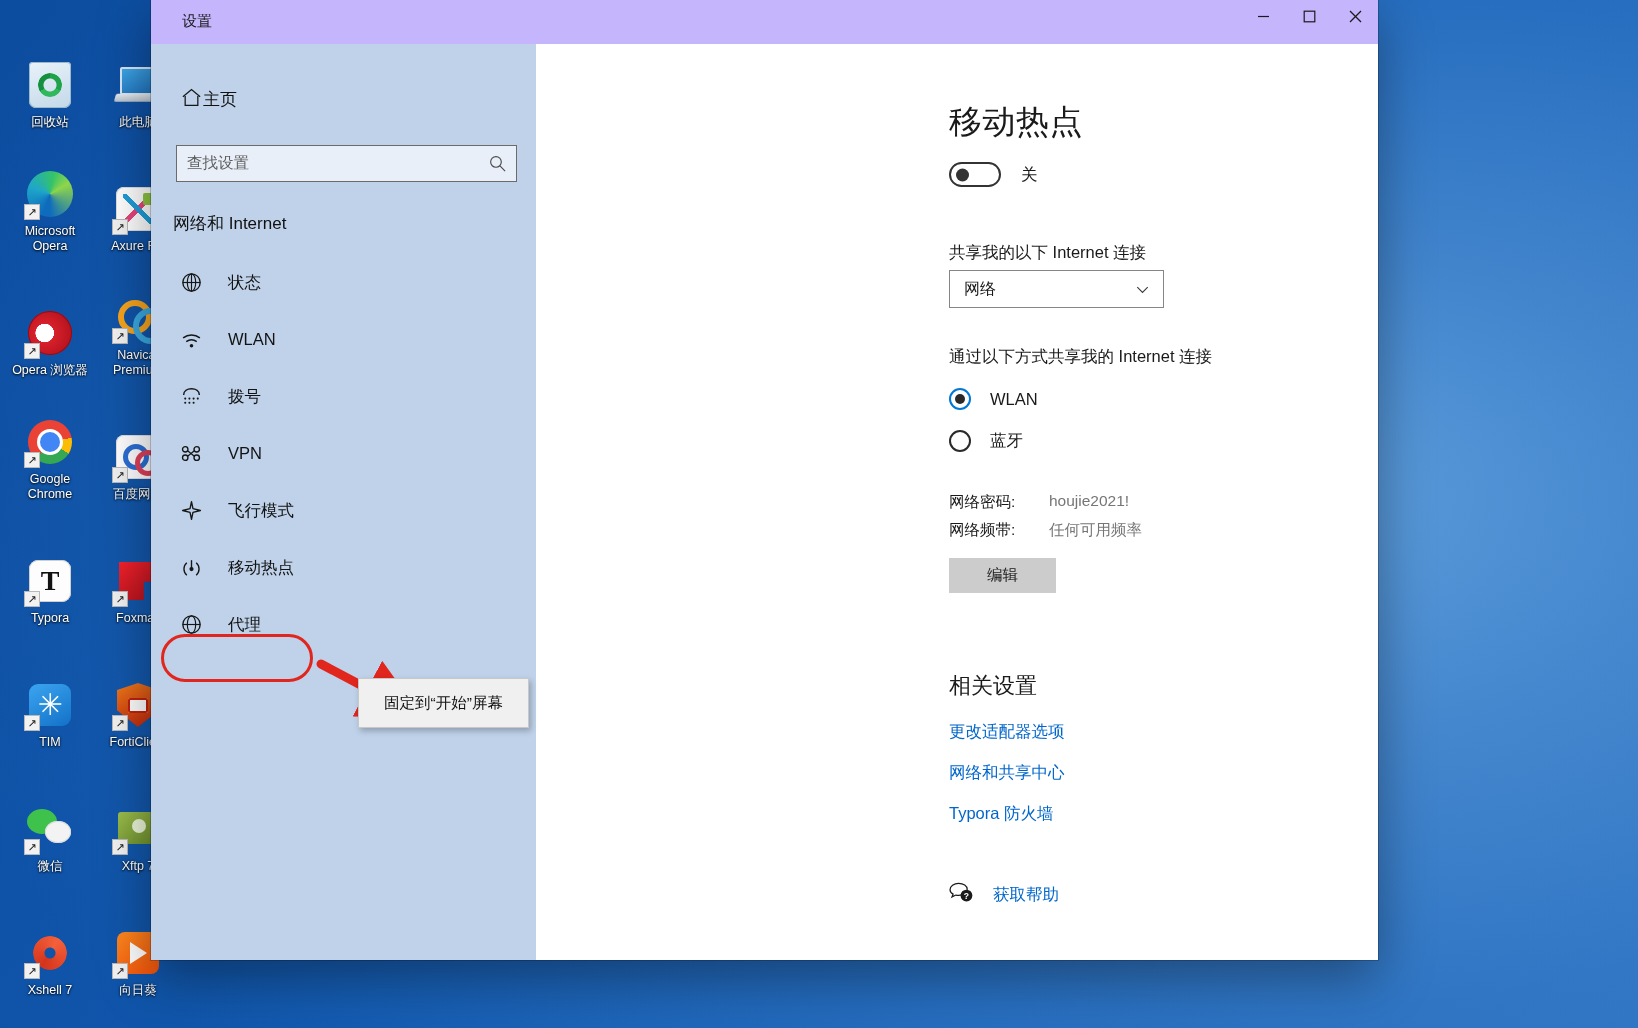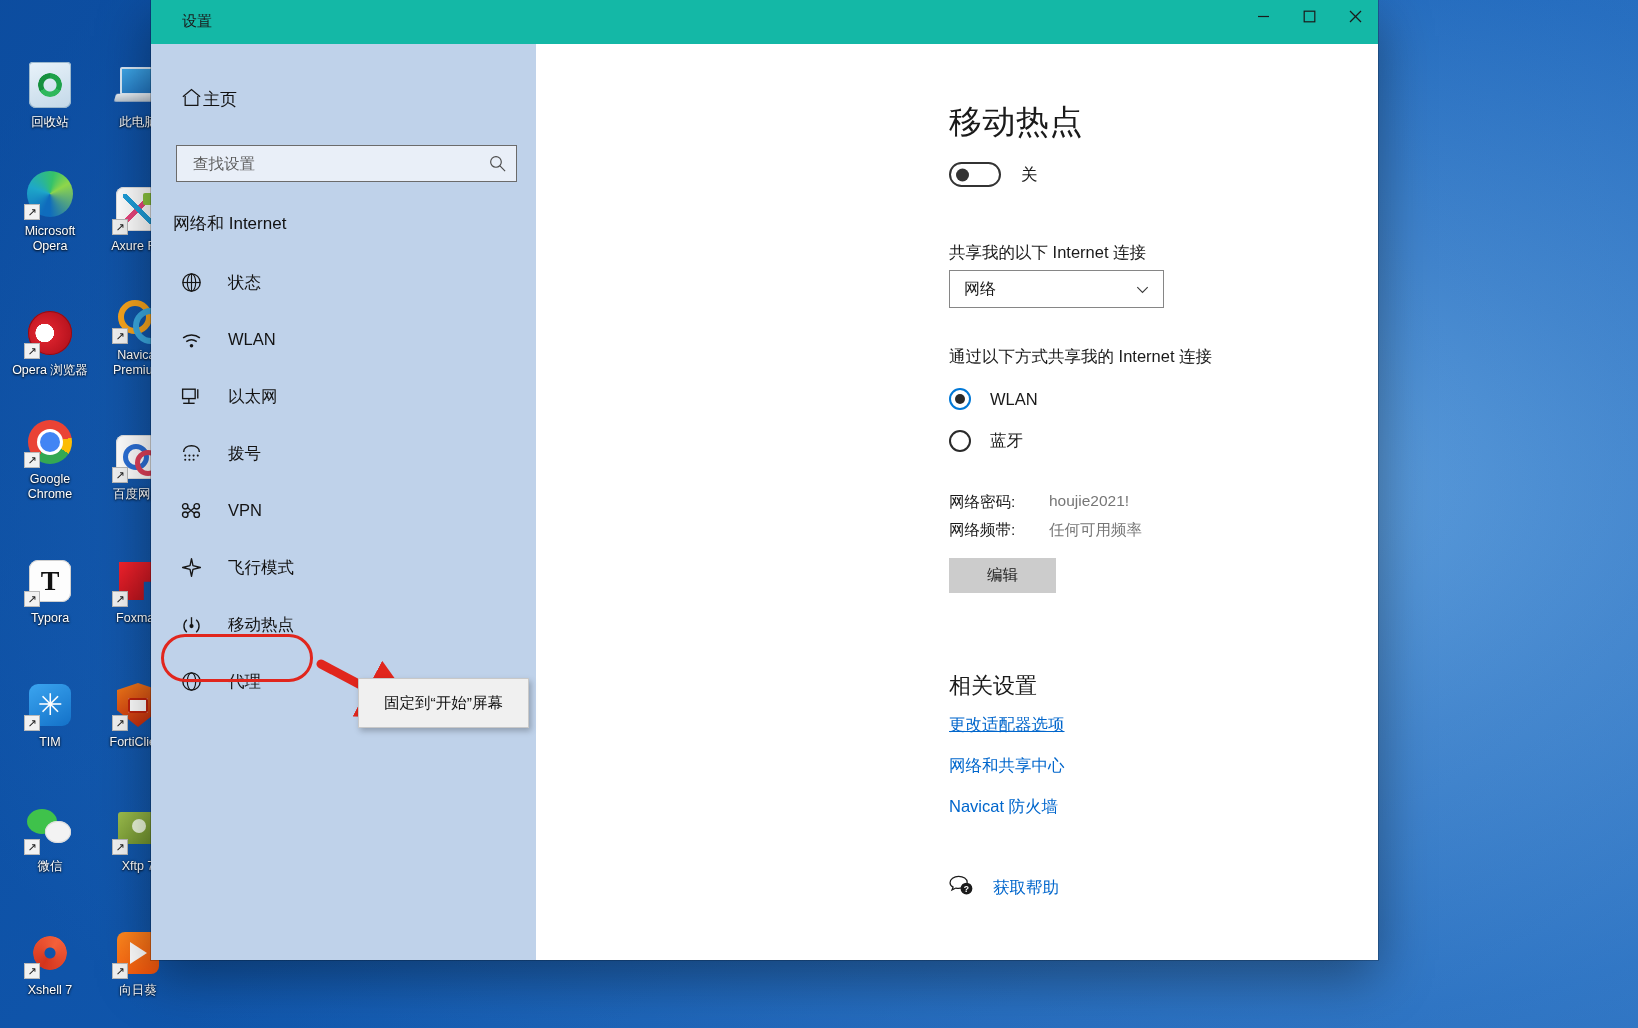--- a/index.html
+++ b/index.html
@@ -135,21 +135,21 @@
 
   
   #settings-window{
     position:absolute; left:151px; top:0px; width:1227px; height:960px;
     background:#fff; z-index:10;
     box-shadow:0 0 0 1px rgba(0,0,0,.20), 0 18px 50px rgba(0,0,0,.38);
     display:flex; flex-direction:column;
     overflow:hidden;
   }
   #title-bar{
-    height:44px; background:#14b8a6; position:relative; flex:0 0 44px;
+    height:44px; background:#c4b5fd; position:relative; flex:0 0 44px;
     display:flex; align-items:flex-start; justify-content:flex-end;
   }
   #title-bar .win-title{
     position:absolute; left:31px; top:12px;
     font-size:15px; color:#1b1b1b;
   }
   .winbtn{
     width:46px; height:32px; display:flex; align-items:center; justify-content:center;
     background:transparent; border:none; cursor:default; color:#1b1b1b;
   }
@@ -169,22 +169,23 @@
   }
   #home-row .hm-label{ font-size:17px; color:#121212; }
 
   #search-wrap{
     margin:22px 0 0 25px; width:341px; height:37px;
     background:#e9eff8; border:1px solid #6b6b6b;
     display:flex; align-items:center;
   }
   #search-input{
     flex:1; border:none; outline:none; background:transparent;
-    font-family:Liberation Sans, sans-serif; font-size:15.5px; color:#4a4a4a;
-    padding-left:16px;
+    font-family:Liberation Mono, monospace; font-size:15.5px; color:#4a4a4a;
+    padding-left:2px;
+    margin-left:8px;
   }
   #search-input::placeholder{ color:#5d5d5d; opacity:1; }
   #search-btn{ width:38px; height:35px; display:flex; align-items:center; justify-content:center;
     background:transparent;border:none;cursor:default;}
 
   #nav-category{
     margin:30px 0 0 22px; font-size:17px; font-weight:400; color:#111;
   }
   #nav-list{ margin-top:19px; }
   .nav-item{
@@ -261,21 +262,21 @@
     margin-top:10px; width:107px; height:35px;
     background:#cccccc; border:1px solid #cccccc;
     font-family:inherit; font-size:15.5px; color:#1a1a1a; cursor:default;
   }
 
   #related-title{ margin-top:78px; font-size:22px; color:#1a1a1a; }
   .rel-link{
     display:block; margin-top:19px; font-size:16.5px;
     color:#0066cc; text-decoration:none; cursor:default;
   }
-  .rel-link:first-of-type{ margin-top:13px;text-decoration:underline; }
+  .rel-link:first-of-type{ margin-top:20px; }
 
   #help-row{ display:flex; align-items:center; gap:19px; margin-top:57px; }
   #help-link{ font-size:16.5px; color:#0066cc; text-decoration:none; cursor:default; }
 
   
   #taskbar{
     position:absolute; left:0; right:0; bottom:0; height:0px; background:#0d5ab5; z-index:1;
   }
 </style>
 </head>
@@ -459,31 +460,20 @@
           </div>
           <div class="nav-item">
             <span class="nav-ico">
               <svg width="23" height="23" viewBox="0 0 22 22">
                 <path d="M3 9.5a13 13 0 0 1 16 0" fill="none" stroke="#161616" stroke-width="1.4"></path>
                 <path d="M6 13a8.6 8.6 0 0 1 10 0" fill="none" stroke="#161616" stroke-width="1.4"></path>
                 <circle cx="11" cy="17" r="1.7" fill="#161616"></circle>
               </svg>
             </span>
             <span class="nav-lbl">WLAN</span>
-          </div>
-          <div class="nav-item">
-            <span class="nav-ico">
-              <svg width="23" height="23" viewBox="0 0 22 22">
-                <rect x="2.5" y="4" width="12" height="9" fill="none" stroke="#161616" stroke-width="1.3"></rect>
-                <line x1="8.5" y1="13" x2="8.5" y2="17.5" stroke="#161616" stroke-width="1.3"></line>
-                <line x1="3" y1="17.5" x2="14" y2="17.5" stroke="#161616" stroke-width="1.3"></line>
-                <line x1="17" y1="4" x2="17" y2="13" stroke="#161616" stroke-width="1.3"></line>
-              </svg>
-            </span>
-            <span class="nav-lbl">以太网</span>
           </div>
           <div class="nav-item">
             <span class="nav-ico">
               <svg width="23" height="23" viewBox="0 0 22 22">
                 <path d="M3.5 9.5c0-4 3.4-6 7.5-6s7.5 2 7.5 6" fill="none" stroke="#161616" stroke-width="1.4"></path>
                 <circle cx="5" cy="13" r="1" fill="#161616"></circle>
                 <circle cx="9" cy="13" r="1" fill="#161616"></circle>
                 <circle cx="13" cy="13" r="1" fill="#161616"></circle>
                 <circle cx="17" cy="13" r="1" fill="#161616"></circle>
                 <circle cx="5" cy="17" r="1" fill="#161616"></circle>
@@ -594,21 +584,21 @@
           <span class="dt-key">网络频带:</span>
           <span class="dt-val">任何可用频率</span>
         </div>
         <button id="edit-btn">编辑</button>
       </div>
 
       <div id="related-title">相关设置</div>
 
       <a class="rel-link" href="#">更改适配器选项</a>
       <a class="rel-link" href="#">网络和共享中心</a>
-      <a class="rel-link" href="#">Navicat 防火墙</a>
+      <a class="rel-link" href="#">Typora 防火墙</a>
 
       <div id="help-row">
         <span>
           <svg width="25" height="21" viewBox="0 0 26 22">
             <path d="M10 1.4c5 0 9 2.8 9 6.3s-4 6.3-9 6.3c-1 0-2-.12-2.9-.34L3 15.6l1.2-2.9C2.2 11.55 1 9.9 1 8 1 4.4 5 1.4 10 1.4z" fill="none" stroke="#1b1b1b" stroke-width="1.3"></path>
             <circle cx="18.2" cy="14.2" r="6.2" fill="#1b1b1b"></circle>
             <text x="18.2" y="18" font-size="9" fill="#fff" text-anchor="middle" font-family="Liberation Sans, sans-serif" font-weight="700">?</text>
           </svg>
         </span>
         <a id="help-link" href="#">获取帮助</a>

